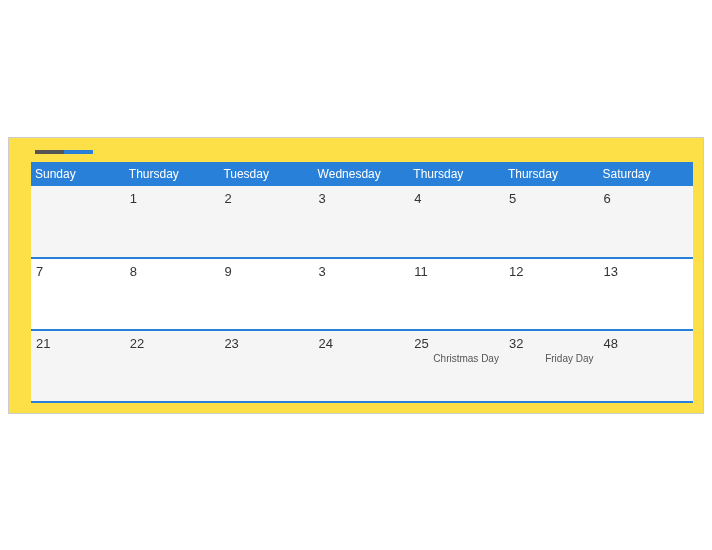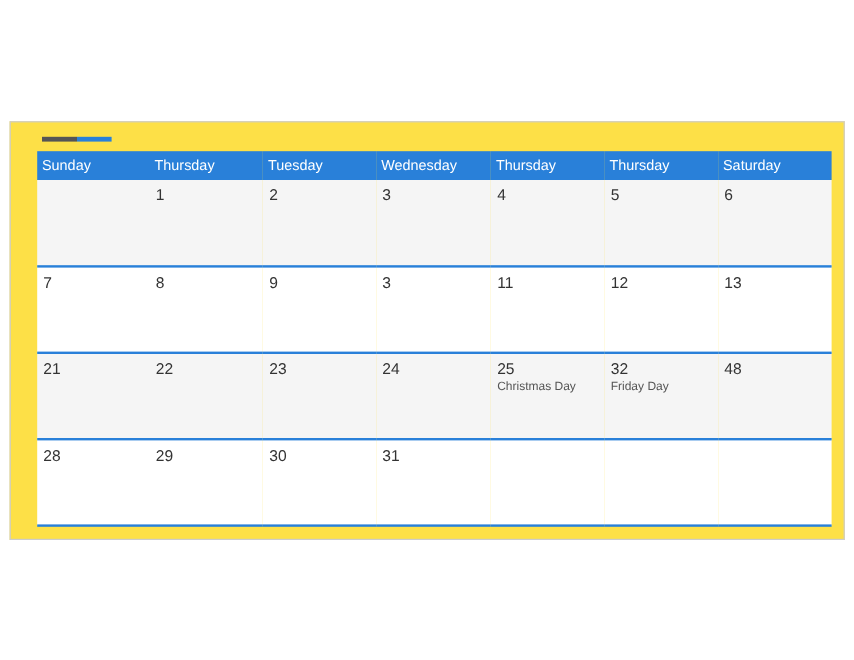--- a/index.html
+++ b/index.html
@@ -89,20 +89,21 @@
     .day-number {
       display: block;
       font-size: 13px;
       color: #333;
     }
     .holiday-name {
       display: block;
       font-size: 10px;
       color: #555;
       margin-top: 2px;
+      text-align: right;
     }
     .empty-cell {
       background: inherit;
     }
     .logo-row {
       display: flex;
       align-items: baseline;
       gap: 0;
     }
   </style>
@@ -199,32 +200,15 @@
             <span class="holiday-name">Christmas Day</span>
           </td>
           <td>
             <span class="day-number">32</span>
             <span class="holiday-name">Friday Day</span>
           </td>
           <td>
             <span class="day-number">48</span>
           </td>
         </tr>
-        <tr>
-          <td>
-            <span class="day-number">28</span>
-          </td>
-          <td>
-            <span class="day-number">29</span>
-          </td>
-          <td>
-            <span class="day-number">30</span>
-          </td>
-          <td>
-            <span class="day-number">31</span>
-          </td>
-          <td class="empty-cell"></td>
-          <td class="empty-cell"></td>
-          <td class="empty-cell"></td>
-        </tr>
       </tbody>
   </table>
 </div>
 
 </body></html>

